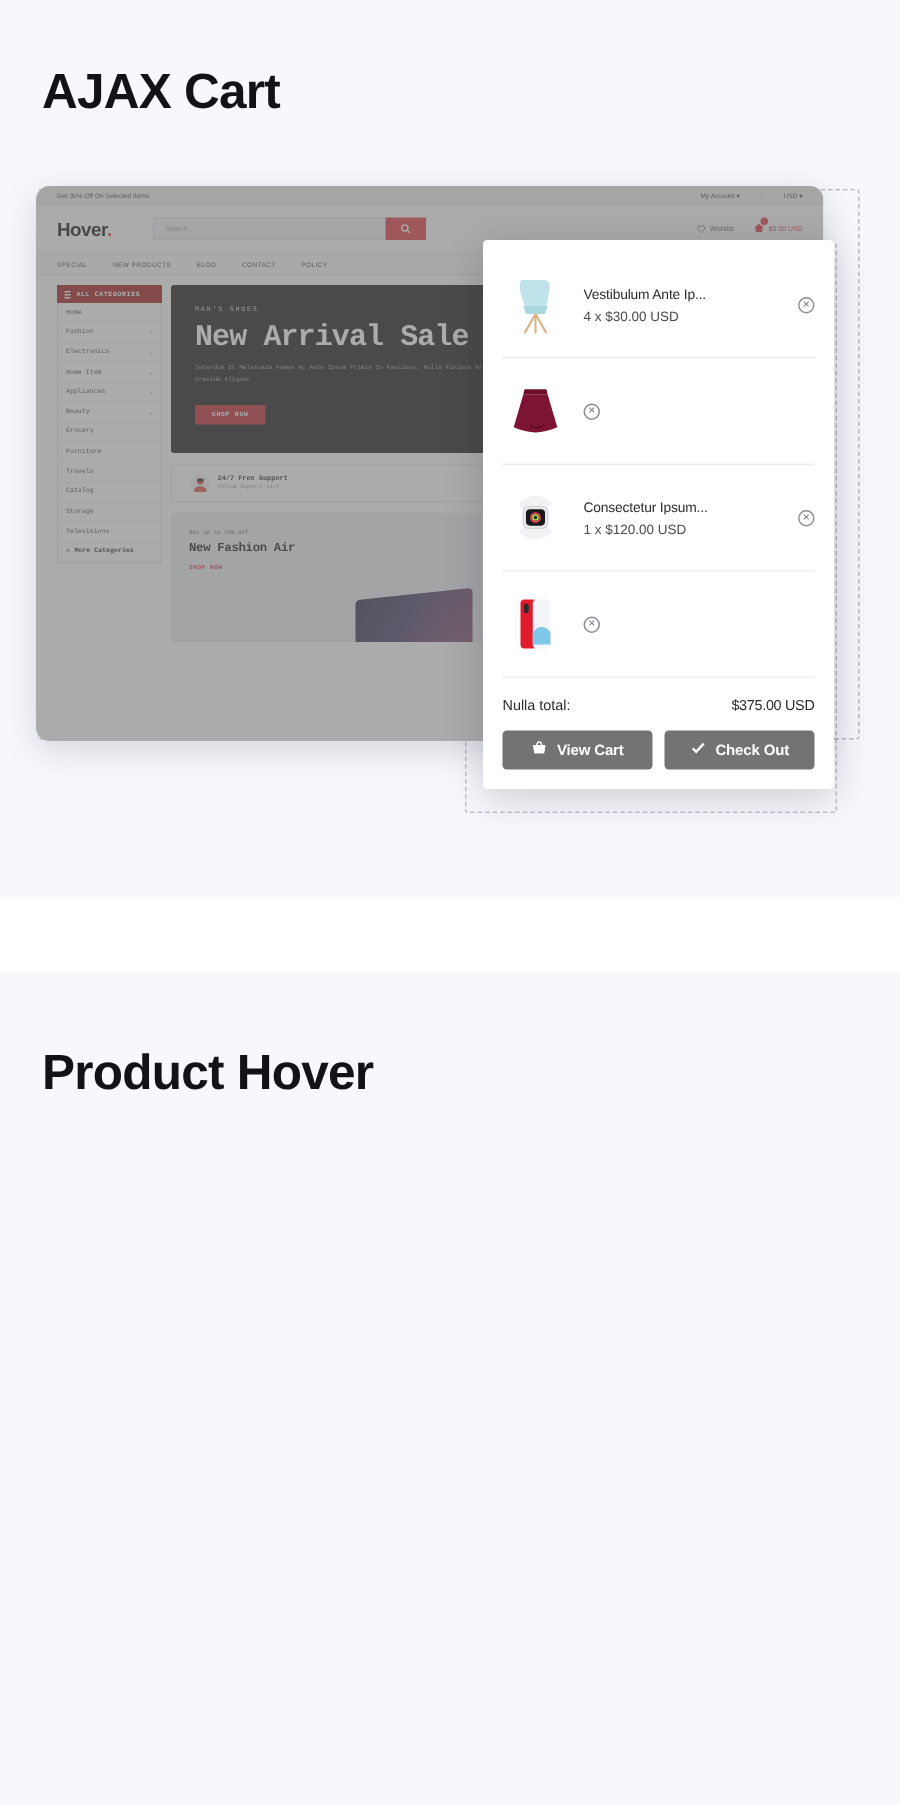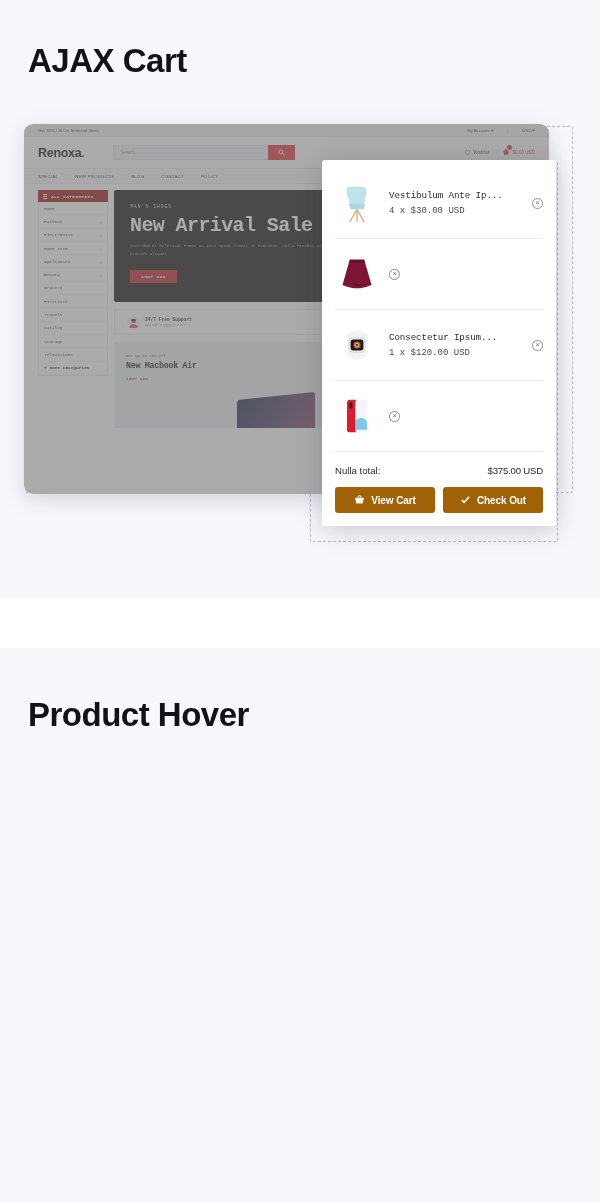--- a/index.html
+++ b/index.html
@@ -172,41 +172,41 @@
     padding: 8px 13px 13px 13px;
   }
   .citem {
     display: flex; align-items: center; gap: 11px;
     padding: 11px 0; border-bottom: 1px solid #ededed;
   }
   .citem .thumb {
     width: 43px; height: 48px; flex: none;
     display: flex; align-items: center; justify-content: center;
   }
-  .citem .info { flex: 1; min-width: 0; font-family: Liberation Mono, monospace; }
+  .citem .info { flex: 1; min-width: 0; }
   .citem .nm {
     font-size: 9.2px; color: #2b2b30;
     white-space: nowrap; overflow: hidden; text-overflow: ellipsis;
     max-width: 122px; letter-spacing: -.1px;
   }
   .citem .qt { font-size: 9px; color: #494950; margin-top: 5px; }
   .xbtn {
     width: 11px; height: 11px; border-radius: 50%;
     border: 1px solid #8d8d94; flex: none;
     display: flex; align-items: center; justify-content: center;
     font-size: 8px; color: #6d6d74; line-height: 1;
   }
   .totalrow {
     display: flex; align-items: center;
     padding: 13px 0 11px 0; font-size: 9.6px; color: #2b2b30;
   }
   .totalrow .amt { margin-left: auto; letter-spacing: -.2px; }
   .cartbtns { display: flex; gap: 8px; }
   .cbtn {
-    flex: 1; height: 26px; background: #a16207; color: #fff;
+    flex: 1; height: 26px; background: #737373; color: #fff;
     border-radius: 3px; display: flex; align-items: center;
     justify-content: center; gap: 6px; font-size: 10px; font-weight: bold;
     letter-spacing: -.1px;
   }
   .cbtn svg { width: 11px; height: 11px; }
 </style>
 </head>
 <body>
 
 <div class="section sec-ajax">
@@ -222,21 +222,21 @@
       <span>Get 30% Off On Selected Items</span>
       <span class="right">
         <span>My Account ▾</span>
         <span class="sep">|</span>
         <span>USD ▾</span>
       </span>
     </div>
 
     <div class="headrow">
       <div class="logo">
-        <span>Renoxa</span><i>.</i>
+        <span>Hover</span><i>.</i>
       </div>
       <div class="searchwrap">
         <div class="searchbox">Search...</div>
         <div class="searchbtn">
           <svg viewBox="0 0 24 24" fill="none" stroke="#fff" stroke-width="3">
               <circle cx="10" cy="10" r="7"></circle>
               <line x1="15" y1="15" x2="22" y2="22"></line>
             </svg>
         </div>
       </div>
@@ -358,21 +358,21 @@
                   <circle cx="9" cy="11" r="1" fill="#6a2235"></circle>
                   <path d="M10 4h5v3h-5z" fill="#f0c030"></path>
                 </svg>
             </div>
           </div>
         </div>
 
         <div class="promos">
           <div class="promo">
             <div class="p1">Get up to 15% off</div>
-            <h3>New Macbook Air</h3>
+            <h3>New Fashion Air</h3>
             <div class="p3">SHOP NOW</div>
             <div class="laptop"></div>
           </div>
           <div class="promo">
             <svg class="chairimg" viewBox="0 0 60 62">
               <path d="M12 10h34c4 0 5 4 4 10l-4 16H14L10 20c-1-6 0-10 2-10z" fill="#242428"></path>
               <path d="M16 36h28l-3 8H19z" fill="#2c2c30"></path>
               <rect x="28" y="44" width="3" height="14" fill="#3a3a3e"></rect>
               <path d="M18 58h24" stroke="#3a3a3e" stroke-width="3"></path>
             </svg>

